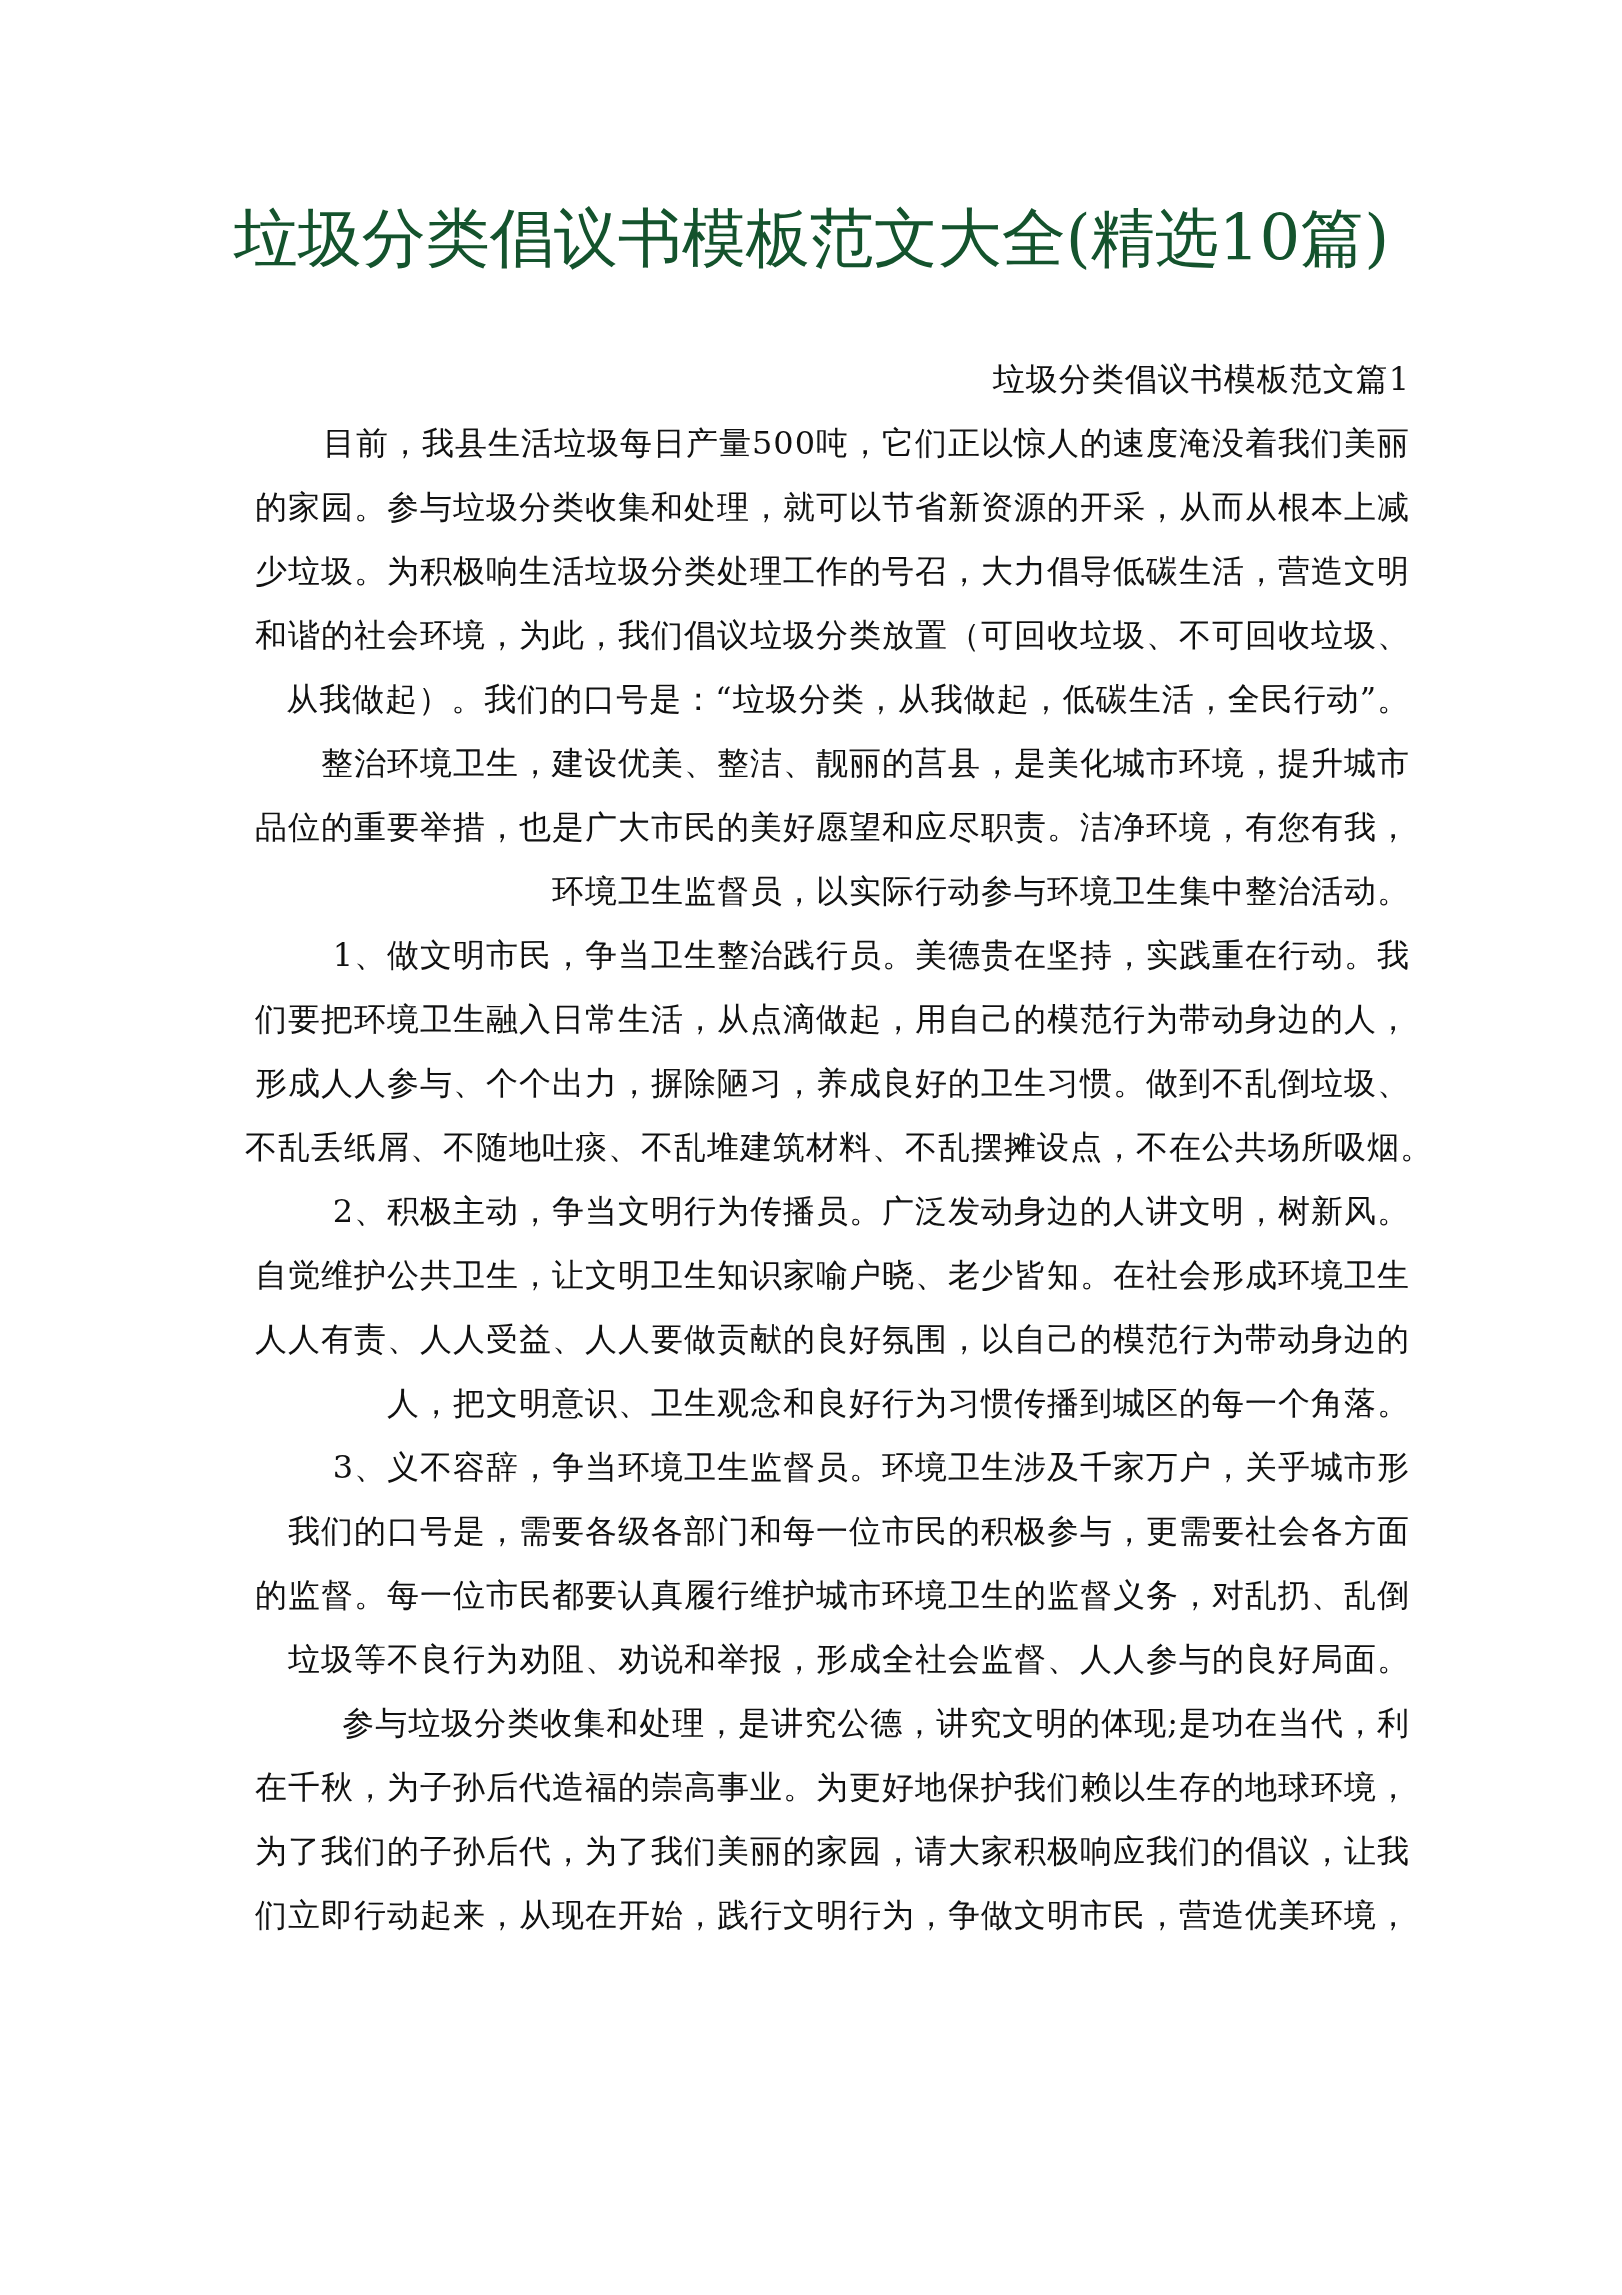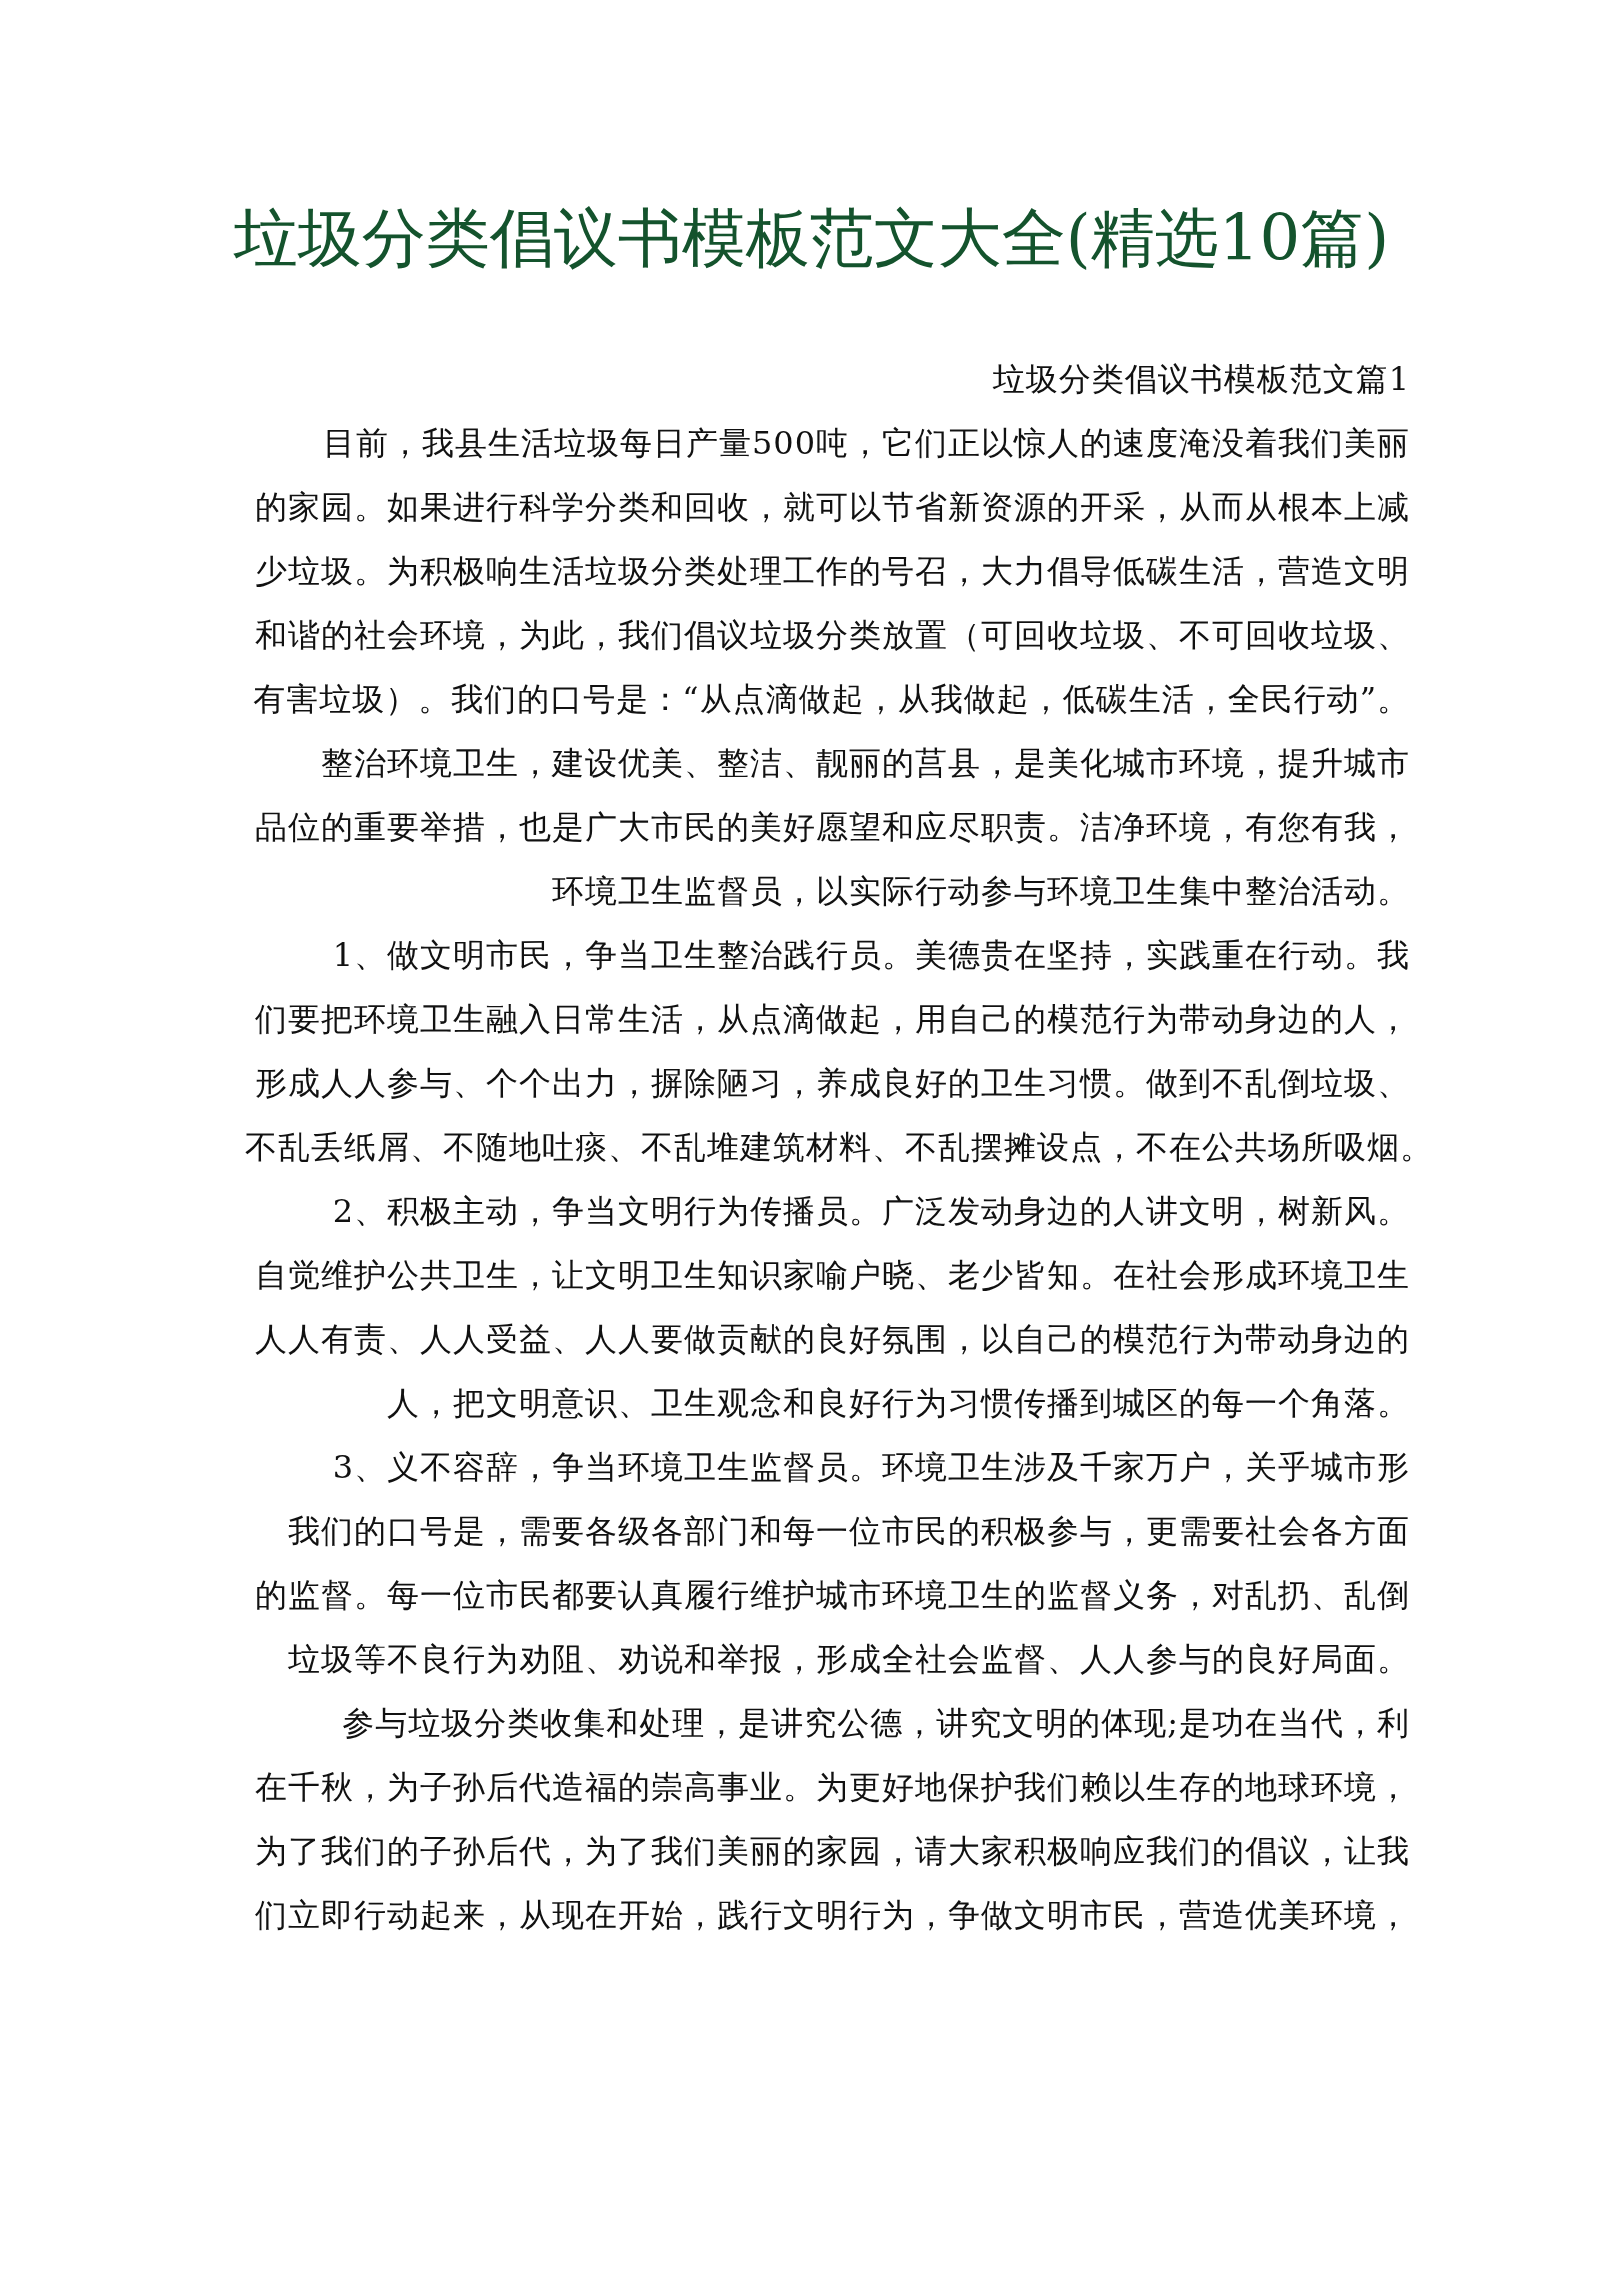--- a/index.html
+++ b/index.html
@@ -15,24 +15,24 @@
 </head>
 <body>
 
 <div class="title">垃圾分类倡议书模板范文大全(精选10篇)</div>
 
 <div class="content">
   <div class="line indent">垃圾分类倡议书模板范文篇1</div>
 
   <div>
     <div class="line indent">目前，我县生活垃圾每日产量500吨，它们正以惊人的速度淹没着我们美丽</div>
-    <div class="line">的家园。如果进行科学分类和回收，就可以节省新资源的开采，从而从根本上减</div>
+    <div class="line">的家园。参与垃圾分类收集和处理，就可以节省新资源的开采，从而从根本上减</div>
     <div class="line">少垃圾。为积极响生活垃圾分类处理工作的号召，大力倡导低碳生活，营造文明</div>
     <div class="line">和谐的社会环境，为此，我们倡议垃圾分类放置（可回收垃圾、不可回收垃圾、</div>
-    <div class="line">有害垃圾）。我们的口号是：“从点滴做起，从我做起，低碳生活，全民行动”。</div>
+    <div class="line">从我做起）。我们的口号是：“垃圾分类，从我做起，低碳生活，全民行动”。</div>
   </div>
 
   <div>
     <div class="line indent">整治环境卫生，建设优美、整洁、靓丽的莒县，是美化城市环境，提升城市</div>
     <div class="line">品位的重要举措，也是广大市民的美好愿望和应尽职责。洁净环境，有您有我，</div>
     <div class="line">环境卫生监督员，以实际行动参与环境卫生集中整治活动。</div>
   </div>
 
   <div>
     <div class="line indent">1、做文明市民，争当卫生整治践行员。美德贵在坚持，实践重在行动。我</div>

